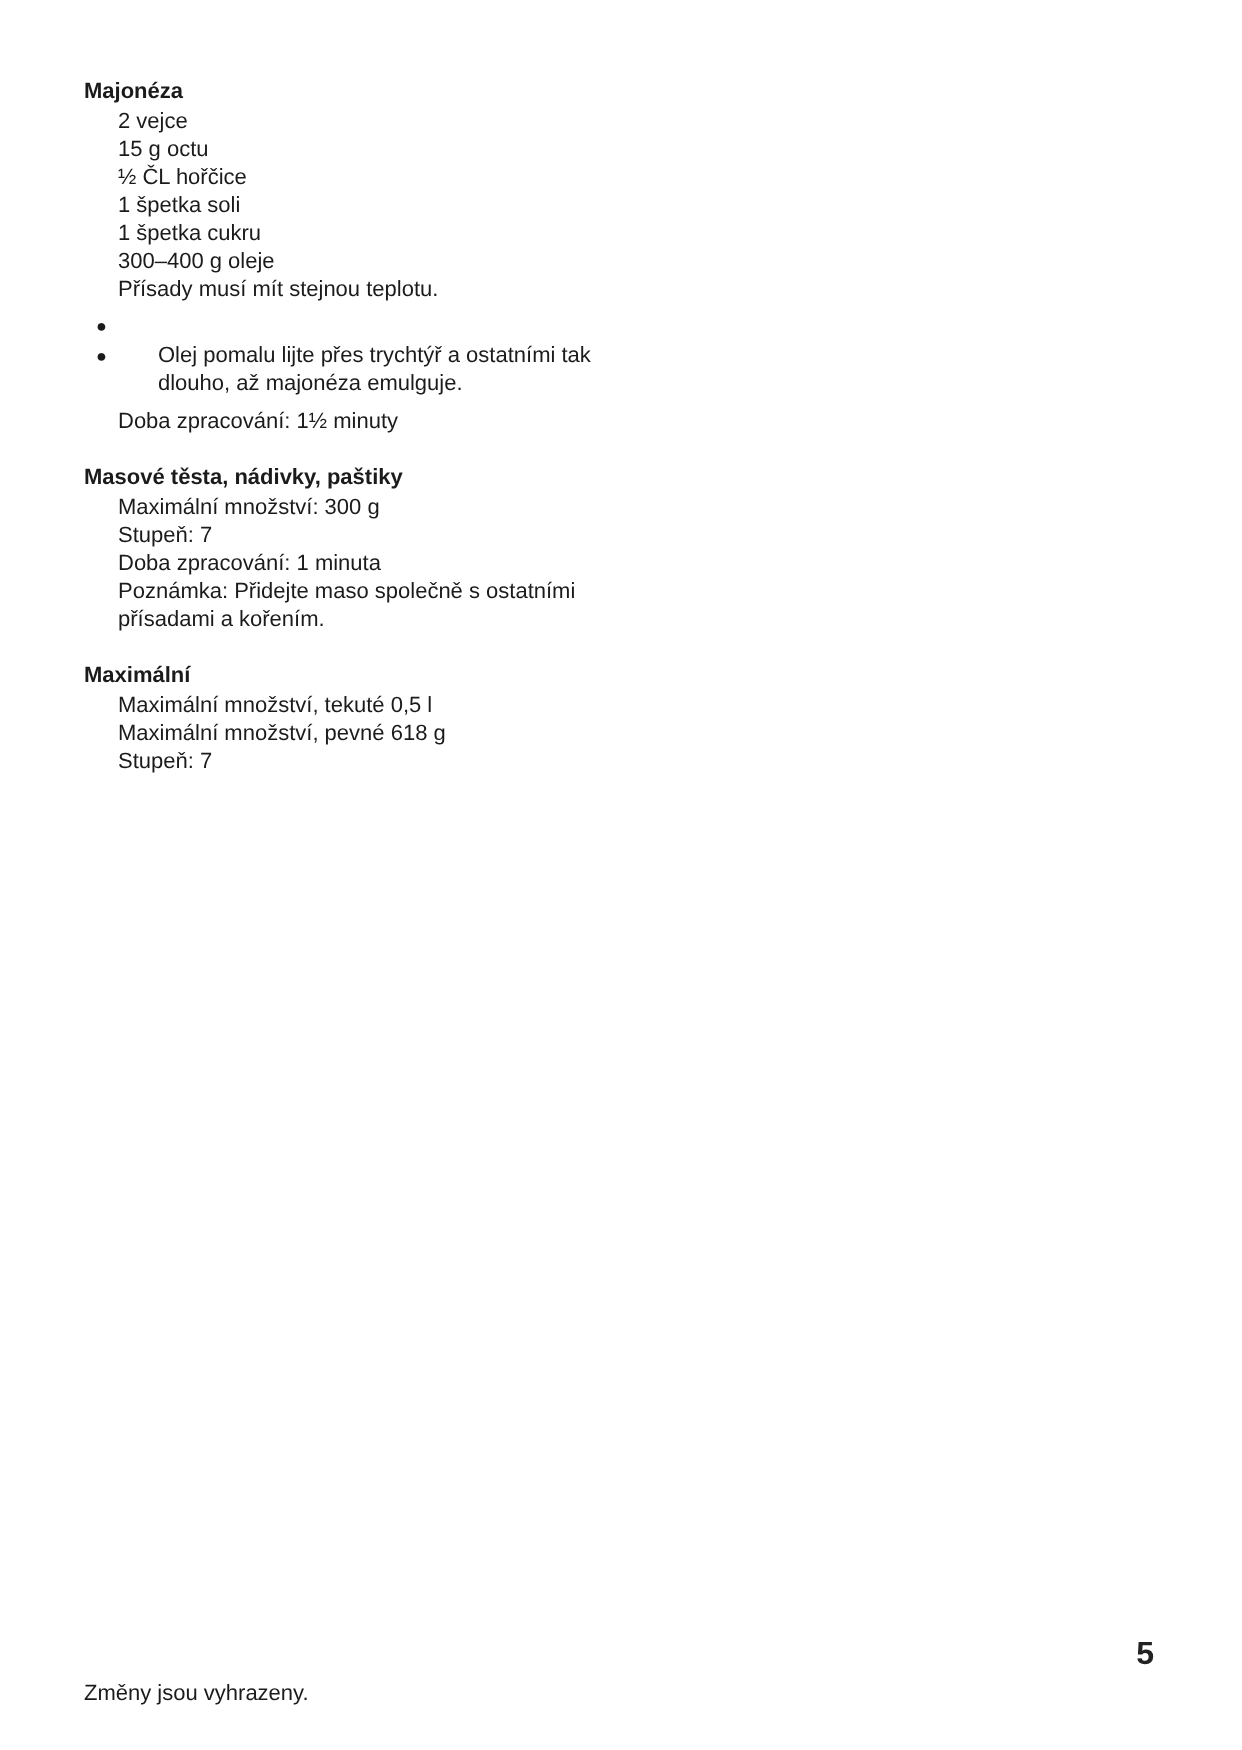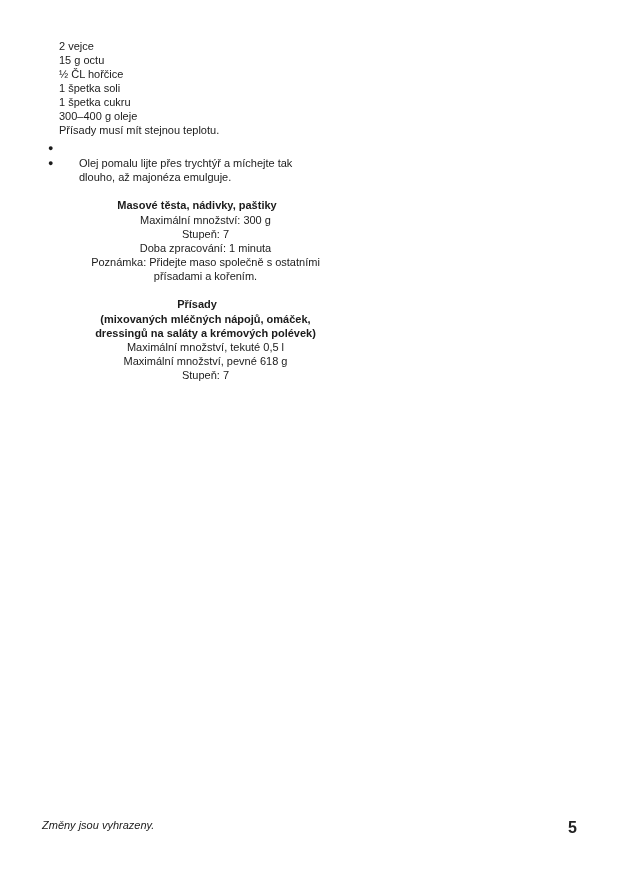--- a/index.html
+++ b/index.html
@@ -36,72 +36,72 @@
     margin-bottom: 1px;
   }
   ul.bullets .dot {
     flex: none;
     width: 14px;
     margin-left: 6px;
     font-size: 9px;
     line-height: 14px;
   }
   .time { margin-top: 5px; }
-  section + section { margin-top: 14px; text-align: center; }
+  section + section { margin-top: 14px; }
   .footer-note {
     position: absolute;
-    left: 42px; top: 818px; font-style: italic;
+    left: 42px; top: 840px;
   }
   .page-number {
     position: absolute;
     right: 44px; top: 818px;
     font-size: 16px;
     line-height: 20px;
     font-weight: bold;
     color: #222222;
   }
 </style>
 </head>
 <body>
 
 <div class="content">
 
   <section>
+    <h2 class="sec-title">Majonéza</h2>
     <p class="lines">2 vejce
 15 g octu
 ½ ČL hořčice
 1 špetka soli
 1 špetka cukru
 300–400 g oleje
 Přísady musí mít stejnou teplotu.</p>
     <ul class="bullets">
       <li>
         <span class="dot">●</span>
       </li>
       <li>
         <span class="dot">●</span>
-        <span class="lines">Olej pomalu lijte přes trychtýř a míchejte tak
+        <span class="lines">Olej pomalu lijte přes trychtýř a ostatními tak
 dlouho, až majonéza emulguje.</span>
       </li>
     </ul>
+    <p class="lines time">Doba zpracování: 1½ minuty</p>
   </section>
 
   <section>
     <h2 class="sec-title">Masové těsta, nádivky, paštiky</h2>
     <p class="lines">Maximální množství: 300 g
 Stupeň: 7
 Doba zpracování: 1 minuta
 Poznámka: Přidejte maso společně s ostatními
 přísadami a kořením.</p>
   </section>
 
   <section>
-    <h2 class="sec-title">Přísady</h2>
-    <p class="lines bold">(mixovaných mléčných nápojů, omáček,
-dressingů na saláty a krémových polévek)</p>
+    <h2 class="sec-title">Maximální</h2>
     <p class="lines">Maximální množství, tekuté 0,5 l
 Maximální množství, pevné 618 g
 Stupeň: 7</p>
   </section>
 
 </div>
 
 <p class="footer-note">Změny jsou vyhrazeny.</p>
 <div class="page-number">5</div>
 

